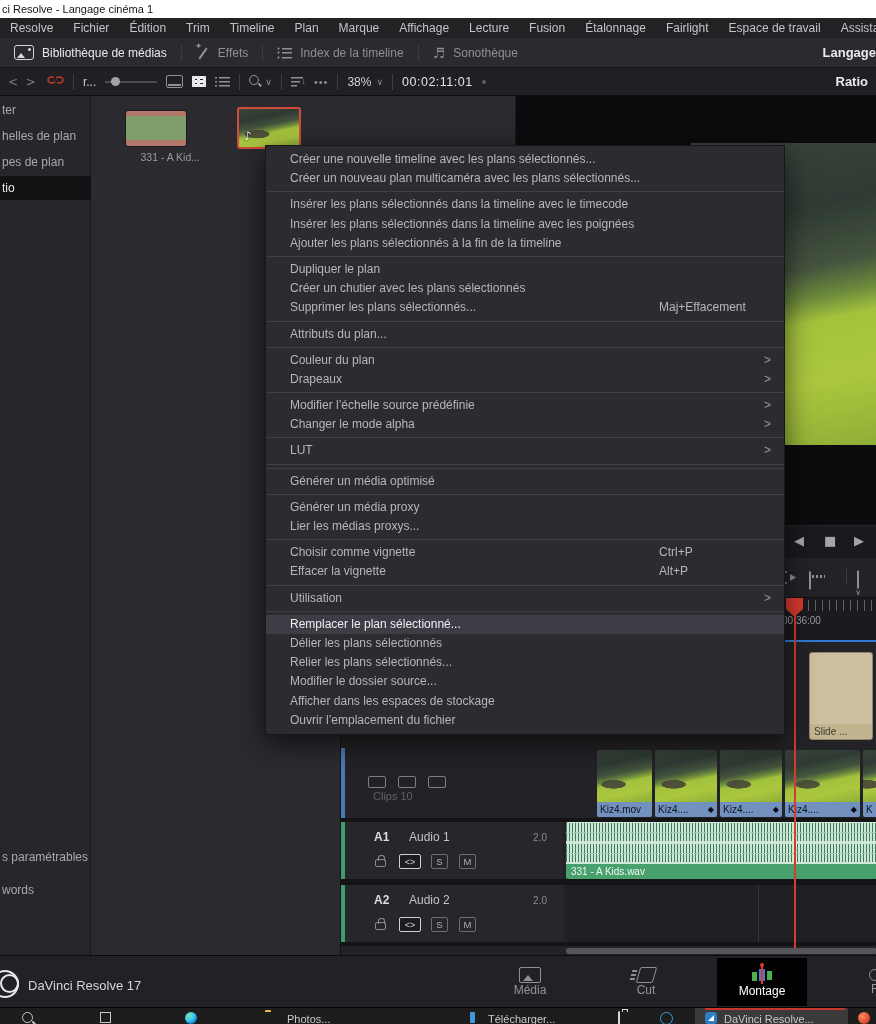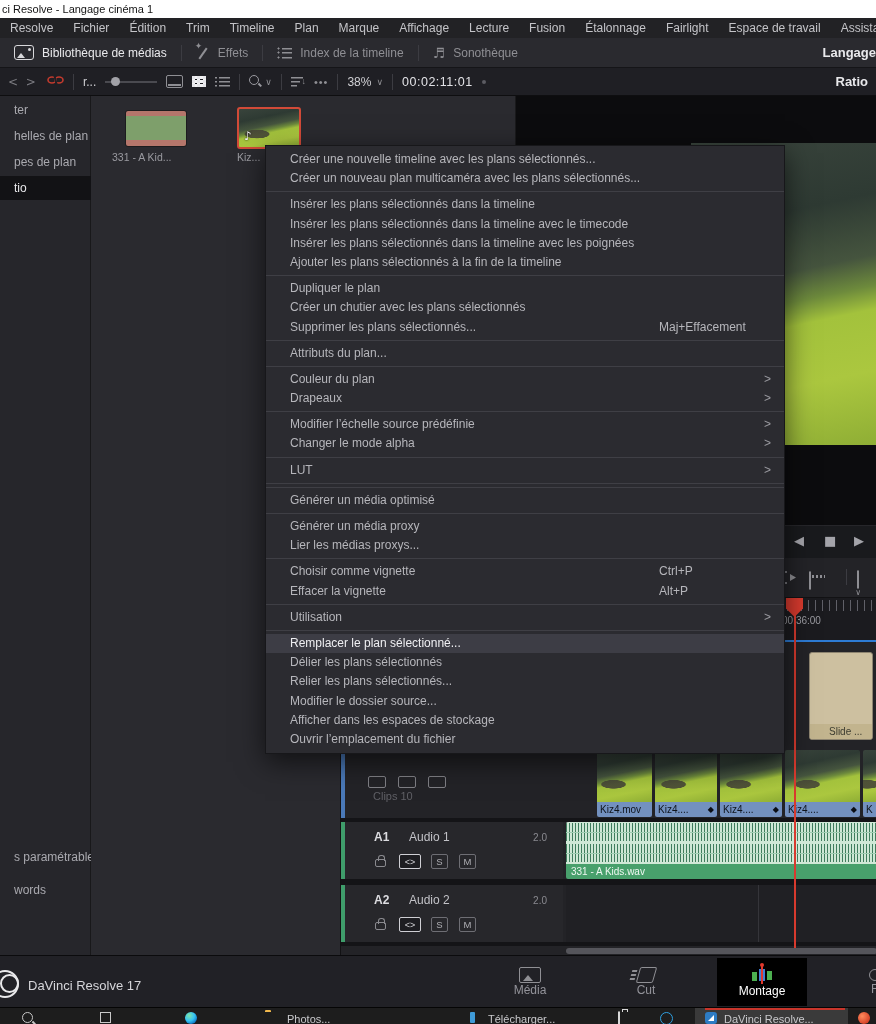--- a/index.html
+++ b/index.html
@@ -69,34 +69,34 @@
       linear-gradient(#8f8f94,#8f8f94) 0 1px/12px 1.5px no-repeat,
       linear-gradient(#8f8f94,#8f8f94) 0 5px/9px 1.5px no-repeat,
       linear-gradient(#8f8f94,#8f8f94) 0 9px/6px 1.5px no-repeat;}
   .ic-sort::after{content:"↓";position:absolute;right:-1px;top:0px;color:#8f8f94;font-size:9px;}
   .tc{font-size:12.5px;color:#e2e2e6;letter-spacing:.5px;}
   .tinydot{width:4px;height:4px;border-radius:50%;background:#5c5c62;}
 
   
   .sidebar{left:0;top:96px;width:91px;height:859px;background:#26262b;border-right:1px solid #18181a;box-sizing:border-box;}
   .sb-item{position:absolute;left:0;width:91px;height:24px;line-height:24px;font-size:12px;color:#a9a9af;
-           padding-left:14px;box-sizing:border-box;white-space:nowrap;overflow:hidden;}
+           padding-left:2px;box-sizing:border-box;white-space:nowrap;overflow:hidden;}
   .sb-item.sel{background:#121215;color:#e8e8eb;}
 
   
   .pool{left:91px;top:96px;width:424px;height:859px;background:#2a2a2f;}
   .thumb{position:absolute;border-radius:3px;box-sizing:border-box;}
   .thumb-audio{background:linear-gradient(180deg,#b5766b 0 15%,#7e9f6b 15% 83%,#b5766b 83% 100%);
                border:1px solid #1c1c1e;}
   .mountain{background:
      radial-gradient(ellipse 26px 9px at 30% 66%,rgba(70,70,55,.9) 0 45%,transparent 50%),
      linear-gradient(168deg,#39443c 0%,#2e3a33 26%,#45543e 44%,#6d8a3c 53%,#a3c23c 60%,#abc73f 78%,#8fae35 100%);}
   .thumb-video{border:2px solid #d24a38;}
   .thumb-note{position:absolute;left:5px;bottom:4px;color:#f2f2f2;font-size:12px;text-shadow:0 0 2px #000;}
-  .thumb-label{position:absolute;font-size:10.5px;color:#9a9aa0;text-align:left;white-space:nowrap;}
+  .thumb-label{position:absolute;font-size:10.5px;color:#9a9aa0;text-align:right;white-space:nowrap;}
 
   
   .viewer{left:515px;top:96px;width:361px;height:462px;background:#0c0c0e;border-left:1px solid #1a1a1c;box-sizing:border-box;}
   .video{position:absolute;left:175px;top:47px;width:186px;height:302px;}
   .transport{position:absolute;left:0;top:429px;width:361px;height:33px;background:#191a1d;
              border-top:1px solid #26262a;box-sizing:border-box;}
   .tbtn{position:absolute;top:7px;color:#a4a4aa;font-size:13px;}
 
   
   .timeline{left:340px;top:558px;width:536px;height:397px;background:#232327;border-left:1px solid #121214;box-sizing:border-box;}
@@ -111,21 +111,21 @@
   .ticks{position:absolute;left:222px;top:2px;width:314px;height:11px;
      background:repeating-linear-gradient(90deg,#606068 0 1px,transparent 1px 7px),
                 repeating-linear-gradient(90deg,#8a8a92 0 1px,transparent 1px 35px);}
   .rlabel{position:absolute;left:441px;top:17px;font-size:10px;color:#9a9aa0;}
   .blueline{position:absolute;left:222px;top:82px;width:314px;height:2px;background:#2d7bd4;}
   .strip-v{position:absolute;left:0;top:190px;width:4px;height:70px;background:#4a79b8;}
   .strip-a{position:absolute;left:0;top:262px;width:4px;height:124px;background:#3f9d6b;}
   .v2clip{position:absolute;left:468px;top:94px;width:64px;height:88px;background:#cdc0a0;border-radius:3px;
           border:1px solid #8d8470;box-sizing:border-box;overflow:hidden;}
   .v2name{position:absolute;left:0;bottom:0;width:100%;height:15px;background:#c2b48e;color:#3c3c30;
-          font-size:10px;line-height:15px;padding-left:19px;box-sizing:border-box;}
+          font-size:10px;line-height:15px;padding-left:4px;box-sizing:border-box;}
   .v1row{position:absolute;left:256px;top:192px;height:67px;display:flex;gap:3px;}
   .vclip{height:67px;border-radius:2px;overflow:hidden;flex:none;}
   .vclip .vthumb{height:52px;}
   .vclip .vname{height:15px;background:#7391bf;color:#0f141c;font-size:10px;line-height:15px;
                 padding:0 3px;display:flex;align-items:center;white-space:nowrap;overflow:hidden;}
   .vname .dia{margin-left:auto;font-size:8px;color:#0b0e14;}
   .hdiv{position:absolute;left:0;width:536px;background:#141417;}
   .trkhdr{position:absolute;left:4px;width:218px;background:#27272b;box-sizing:border-box;}
   .trk-id{position:absolute;left:29px;top:8px;font-size:12px;font-weight:bold;color:#dcdce0;}
   .trk-name{position:absolute;left:64px;top:8px;font-size:12px;color:#c2c2c7;}
@@ -426,21 +426,20 @@
     <div class="hscroll"></div>
   </div>
 
   <div class="abs ph-line"></div>
   <div class="abs ph-head"></div>
 
   <div class="abs cmenu" id="cmenu">
       <div class="mi"><span>Créer une nouvelle timeline avec les plans sélectionnés...</span></div>
       <div class="mi"><span>Créer un nouveau plan multicaméra avec les plans sélectionnés...</span></div>
       <div class="msep"></div>
-      <div class="mi"><span>Insérer les plans sélectionnés dans la timeline</span></div>
       <div class="mi"><span>Insérer les plans sélectionnés dans la timeline avec le timecode</span></div>
       <div class="mi"><span>Insérer les plans sélectionnés dans la timeline avec les poignées</span></div>
       <div class="mi"><span>Ajouter les plans sélectionnés à la fin de la timeline</span></div>
       <div class="msep"></div>
       <div class="mi"><span>Dupliquer le plan</span></div>
       <div class="mi"><span>Créer un chutier avec les plans sélectionnés</span></div>
       <div class="mi"><span>Supprimer les plans sélectionnés...</span><span class="sc">Maj+Effacement</span></div>
       <div class="msep"></div>
       <div class="mi"><span>Attributs du plan...</span></div>
       <div class="msep"></div>

